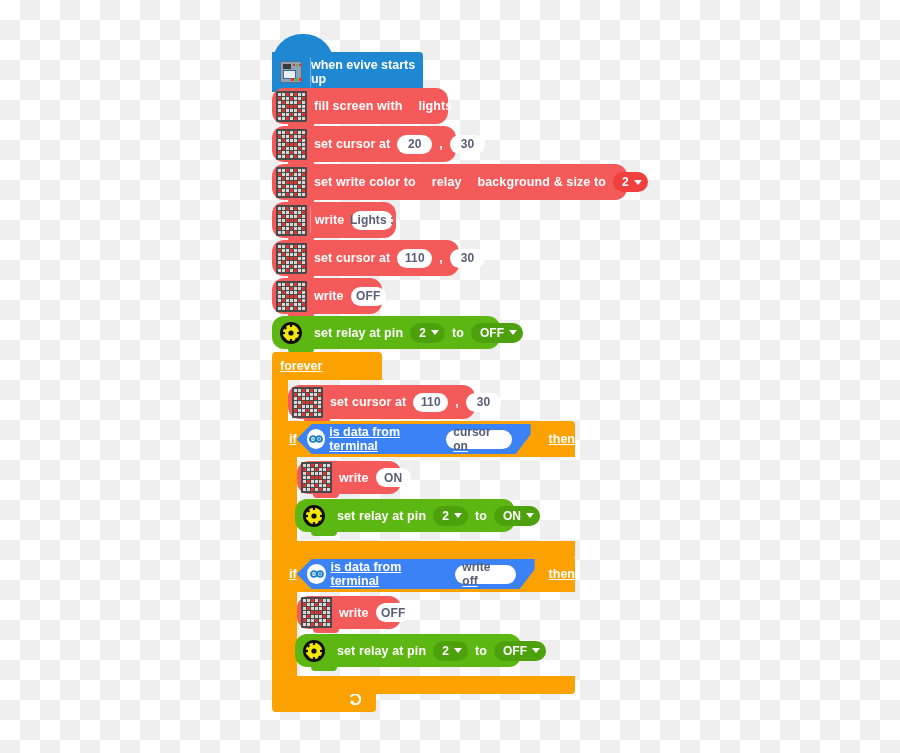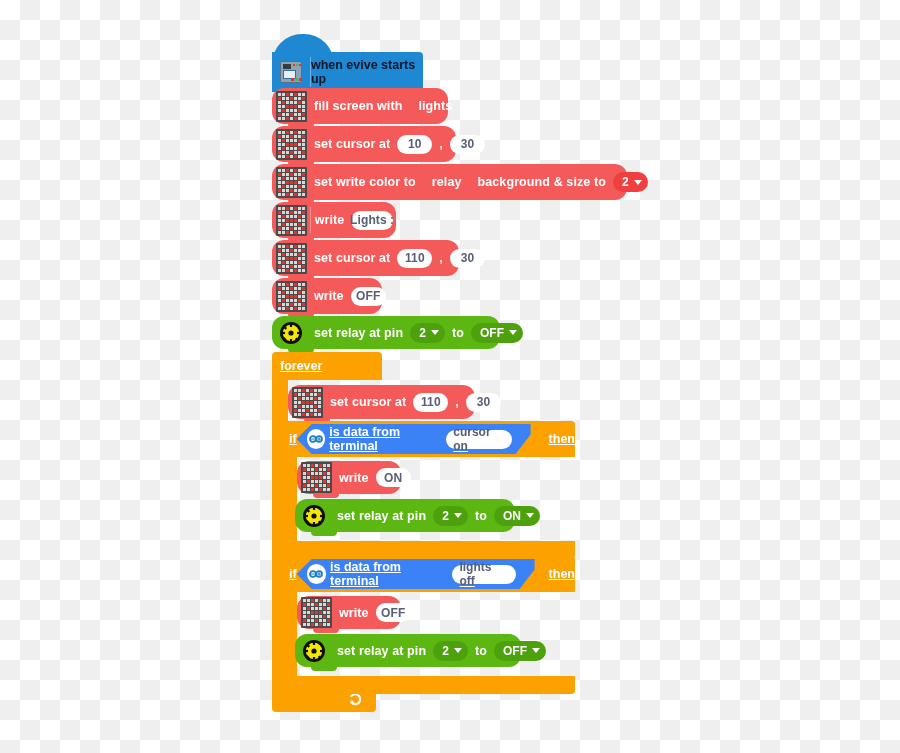--- a/index.html
+++ b/index.html
@@ -87,21 +87,21 @@
     width: 62px;
     height: 40px;
     background: #1e88d3;
     border-radius: 30px 30px 0 0;
   }
   .hat-body {
     position: absolute;
     inset: 0;
     display: flex;
     align-items: center;
-    color: #0f172a;
+    color: #ffffff;
     font-size: 12.5px;
     font-weight: bold;
   }
 
   
   .pill {
     display: inline-flex;
     align-items: center;
     justify-content: center;
     height: 19px;
@@ -371,21 +371,21 @@
           <i></i>
           <i class="r"></i>
           <i></i>
           <i class="r"></i>
           <i></i>
           <i></i>
       </div>
     </div>
     <div class="icon-sep"></div>
     <span class="lbl">set cursor at</span>
-    <span class="pill">10</span>
+    <span class="pill">20</span>
     <span class="lbl">,</span>
     <span class="pill">30</span>
     <div class="notch-bot c-display"></div>
   </div>
 
   <div class="blk c-display" style="left:272px; top:164px; width:355px; height:36px;">
     <div class="icon-slot">
       <div class="led-icon">
         <i></i>
           <i></i>
@@ -872,21 +872,21 @@
               <circle cx="16.6" cy="12" r="4.4"></circle>
             </g>
             <g stroke="#1a7fc1" stroke-width="1.7" stroke-linecap="round">
               <line x1="5.4" y1="12" x2="9.4" y2="12"></line>
               <line x1="14.6" y1="12" x2="18.6" y2="12"></line>
               <line x1="16.6" y1="10" x2="16.6" y2="14"></line>
             </g>
           </svg>
         </span>
         <span class="lbl">is data from terminal</span>
-        <span class="pill text-pill">lights off</span>
+        <span class="pill text-pill">write off</span>
       </span>
       <span class="lbl" style="padding-left:14px;">then</span>
     </div>
     <div class="c-arm c-control" style="left:281px; top:592px; height:84px;"></div>
     <div class="c-bot c-control" style="left:281px; top:676px; width:294px; height:18px;"></div>
   </div>
 
   <div class="blk c-display" style="left:297px; top:596px; width:104px; height:33px;">
     <div class="icon-slot">
       <div class="led-icon">

